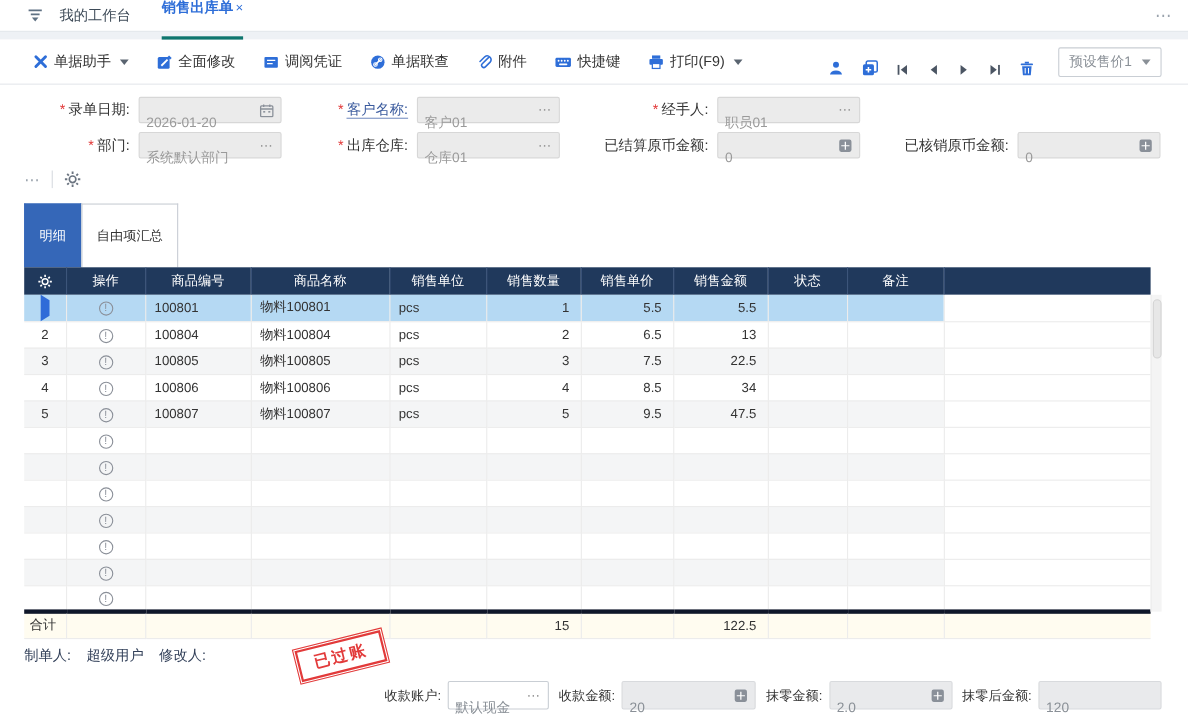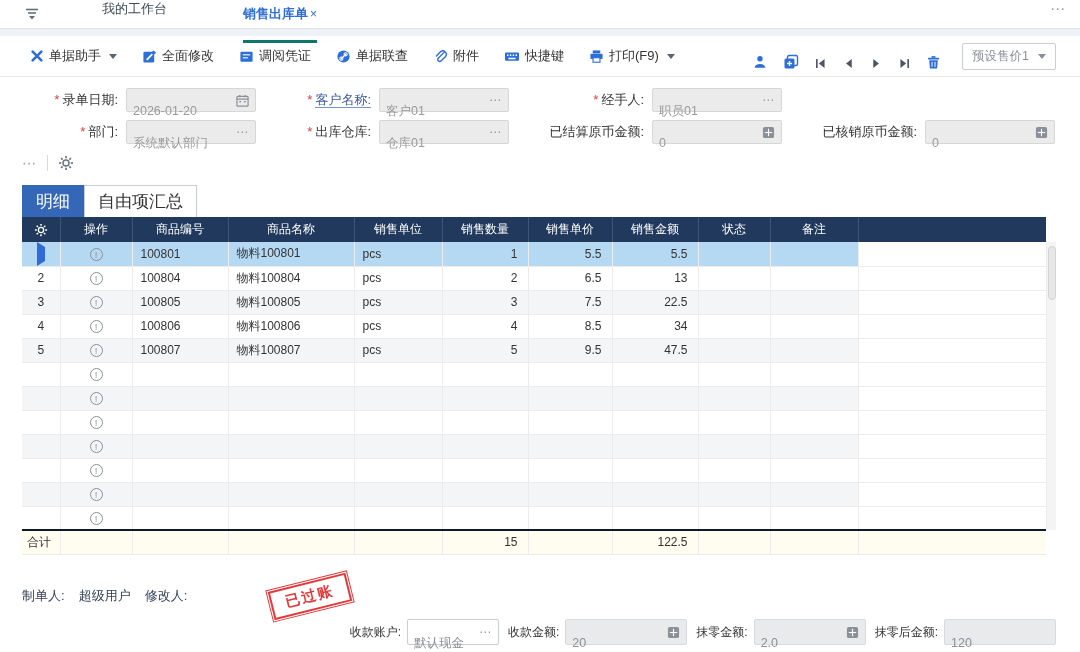--- a/index.html
+++ b/index.html
@@ -1,21 +1,21 @@
 <!DOCTYPE html>
 <html><head>
 <meta charset="utf-8">
 <style>
   * { margin:0; padding:0; box-sizing:border-box; }
   html,body { background:#fff; }
   body { font-family:"Liberation Sans","DejaVu Sans",sans-serif; }
   .app { position:relative; width:1080px; height:652px; background:#fff; overflow:hidden; }
 
   
-  .tabbar { height:29px; display:flex; padding:0 14px 0 24px; border-bottom:1px solid #e2e6eb; background:#fff;gap:48px; }
+  .tabbar { height:29px; display:flex; align-items:center; padding:0 14px 0 24px; border-bottom:1px solid #e2e6eb; background:#fff; }
   .tab-filter { display:flex; align-items:center; margin-right:14px; }
   .tab { font-size:13px; color:#3d4a57; margin-right:28px; cursor:pointer; }
   .tab.active { position:relative; color:#2e6ed8; font-weight:bold; height:43px; line-height:27px; border-bottom:3px solid #0f766e; margin-right:0; }
   .tab.active .close { color:#2e6ed8; font-weight:normal; margin-left:2px; font-size:12px; }
   .tab-more { margin-left:auto; color:#9aa3ad; font-size:15px; letter-spacing:1px; cursor:pointer; }
   .strip { height:7px; background:#eef1f5; }
 
   
   .toolbar { height:41px; display:flex; align-items:center; padding:0 24px 0 30px; background:#fff; border-bottom:1px solid #e4e7eb; }
   .tbtn { display:flex; align-items:center; gap:5px; background:none; border:none; font-family:inherit; font-size:13px; color:#333; margin-right:25px; cursor:pointer; white-space:nowrap; }
@@ -40,39 +40,39 @@
   .fld .fval { font-size:12.5px; color:#9a9a9a; flex:1; overflow:hidden; white-space:nowrap;margin-top:22px; }
   .fld .ficon { display:flex; align-items:center; }
   .fld .ellipsis { color:#9a9a9a; font-size:12px; letter-spacing:1px; line-height:10px; }
   .gear-row { display:flex; align-items:center; gap:10px; padding:3px 0 0 0; margin-left:-6px; }
   .gear-row .expand { color:#9aa3ad; font-size:14px; letter-spacing:1px; background:none; border:none; cursor:pointer; }
   .gear-row .vsep { width:1px; height:16px; background:#d7dbe0; }
   .gear-row .gearbtn { background:none; border:none; cursor:pointer; display:flex; }
 
   
   .dtabs { display:flex; align-items:flex-end; margin:14px 0 0 22px; }
-  .dtab { font-size:17px; padding:4px 13px; cursor:pointer; border:1px solid #c8cdd4; border-bottom:none; background:#fff; color:#333; font-family:inherit; }
+  .dtab { font-size:12px; padding:20px 13px; cursor:pointer; border:1px solid #c8cdd4; border-bottom:none; background:#fff; color:#333; font-family:inherit; }
   .dtab.active { background:#3567b8; border-color:#3567b8; color:#fff; }
 
   
   .tablewrap { position:relative; margin-left:22px; width:1034px; }
   table.grid { border-collapse:collapse; table-layout:fixed; width:1024px; font-size:12px; }
   table.grid th { background:#20395c; color:#fff; font-weight:normal; height:25px; border-right:1px solid #3c557a; text-align:center; }
   table.grid th.filler { border-right:none; }
   table.grid td { height:24px; border-bottom:1px solid #ececec; border-right:1px solid #ececec; color:#333; background:#fff; }
   table.grid td.filler { border-right:none; background:#fff; }
   table.grid tr.stripe td:not(.filler) { background:#f4f5f6; }
   table.grid tr.sel td:not(.filler) { background:#b5d9f3; }
   td.c-marker { text-align:center; color:#888; }
   td.c-op { text-align:center; }
   td.c-left { padding-left:8px; text-align:left; }
   td.c-num { padding-right:10px; text-align:right; }
   .rowmark { width:0; height:0; border-left:8px solid #2f6bd8; border-top:5px solid transparent; border-bottom:5px solid transparent; margin:0 auto; }
   .info-i { display:inline-block; width:13px; height:13px; line-height:11px; border:1px solid #8a8f98; border-radius:50%; color:#8a8f98; font-size:9.5px; text-align:center; cursor:pointer; }
-  tr.total td { background:#fffcf0 !important; border-top:2px solid #0f172a; color:#333; }
+  tr.total td { background:#fffcf0 !important; border-top:4px solid #0f172a; color:#333; }
   tr.total td.c-marker { color:#333; text-align:left; padding-left:5px; }
   .vscroll { position:absolute; right:0; top:25px; width:10px; height:288px; background:#f4f4f4; border-left:1px solid #ececec; }
   .vthumb { position:absolute; left:1px; top:4px; width:8px; height:54px; background:#e7e7e7; border:1px solid #d4d4d4; border-radius:5px; cursor:pointer; }
 
   
   .maker-line { position:absolute; left:22px; top:587px; font-size:13px; color:#33415a; display:flex; gap:14px; }
   .stamp { position:absolute; left:270px; top:582px; transform:rotate(-14deg); border:2px solid #e23a3a; outline:1px solid #e23a3a; outline-offset:1px; padding:3px 13px; color:#e23a3a; font-size:14.5px; font-weight:bold; letter-spacing:2px; background:rgba(255,255,255,.85); }
   .payrow { position:absolute; right:24px; top:619px; display:flex; align-items:center; gap:9px; }
   .paygroup { display:flex; align-items:center; gap:6px; }
   .paylabel { font-size:12px; color:#333; white-space:nowrap; }

